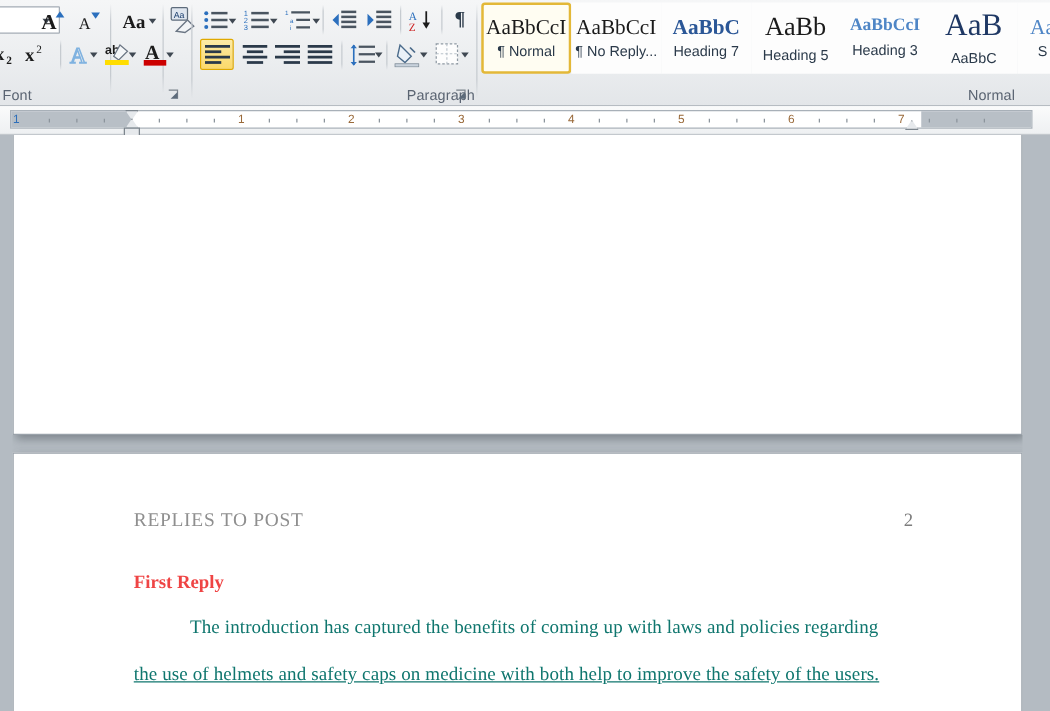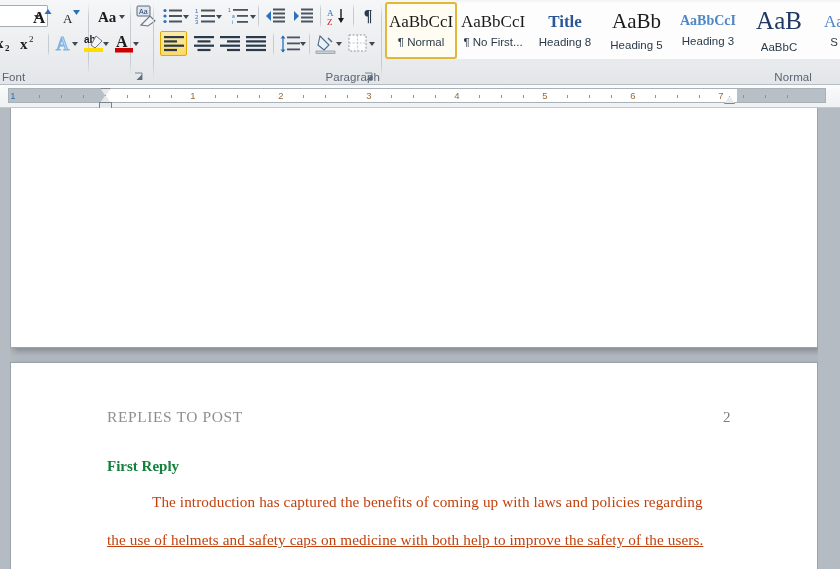--- a/index.html
+++ b/index.html
@@ -129,25 +129,25 @@
   .doc-head {
     position: absolute; font-family: "Liberation Serif", serif;
     font-size: 15.5px; color: #8f8f8f; letter-spacing: .6px;
   }
   .doc-pageno {
     position: absolute; font-family: "Liberation Serif", serif;
     font-size: 15px; color: #7d7d7d;
   }
   .doc-h {
     position: absolute; font-family: "Liberation Serif", serif;
-    font-size: 15px; font-weight: bold; color: #15803d;
+    font-size: 15px; font-weight: bold; color: #ef4444;
   }
   .doc-p {
     position: absolute; font-family: "Liberation Serif", serif;
-    font-size: 15.2px; color: #c2410c; white-space: nowrap;
+    font-size: 15.2px; color: #0f766e; white-space: nowrap;
     letter-spacing: .1px;
     text-align: center;
   }
 </style>
 </head>
 <body>
 
 <div class="ribbon">
 
   <div class="rgroup" id="grp-font" style="left:0; width:153px;">
@@ -401,25 +401,25 @@
   <div class="rgroup-sep" style="left:381px; top:3px; height:76px;"></div>
 
   <div class="rgroup" id="grp-styles" style="left:382px; width:458px;">
     <div id="styles-strip" style="position:absolute; left:3px; top:2px; height:57px;">
         <div style="position: absolute; top: 0px; left: 0px; width: 72px; height: 57px; display: flex; flex-direction: column; align-items: center; justify-content: center; background: rgb(255, 253, 242); border: 2px solid rgb(227, 184, 56); border-radius: 3px;">
           <div style="font-family: &quot;Liberation Serif&quot;, serif; font-size: 17px; font-weight: normal; color: rgb(27, 27, 27); line-height: 1.05; white-space: nowrap; overflow: hidden; max-width: 66px;">AaBbCcI</div>
           <div style="font-family: &quot;Liberation Sans&quot;, sans-serif; font-size: 11.5px; color: rgb(43, 58, 74); margin-top: 6px; white-space: nowrap; overflow: hidden; max-width: 68px;">¶ Normal</div>
         </div>
         <div style="position: absolute; top: 0px; left: 72px; width: 72px; height: 57px; display: flex; flex-direction: column; align-items: center; justify-content: center; background: rgb(253, 253, 253); border: 1px solid transparent;">
           <div style="font-family: &quot;Liberation Serif&quot;, serif; font-size: 17px; font-weight: normal; color: rgb(27, 27, 27); line-height: 1.05; white-space: nowrap; overflow: hidden; max-width: 66px;">AaBbCcI</div>
-          <div style="font-family: &quot;Liberation Sans&quot;, sans-serif; font-size: 11.5px; color: rgb(43, 58, 74); margin-top: 6px; white-space: nowrap; overflow: hidden; max-width: 68px;">¶ No First...</div>
+          <div style="font-family: &quot;Liberation Sans&quot;, sans-serif; font-size: 11.5px; color: rgb(43, 58, 74); margin-top: 6px; white-space: nowrap; overflow: hidden; max-width: 68px;">¶ No Reply...</div>
         </div>
         <div style="position: absolute; top: 0px; left: 144px; width: 72px; height: 57px; display: flex; flex-direction: column; align-items: center; justify-content: center; background: rgb(253, 253, 253); border: 1px solid transparent;">
-          <div style="font-family: &quot;Liberation Serif&quot;, serif; font-size: 17px; font-weight: bold; color: rgb(43, 87, 151); line-height: 1.05; white-space: nowrap; overflow: hidden; max-width: 66px;">Title</div>
-          <div style="font-family: &quot;Liberation Sans&quot;, sans-serif; font-size: 11.5px; color: rgb(43, 58, 74); margin-top: 6px; white-space: nowrap; overflow: hidden; max-width: 68px;">Heading 8</div>
+          <div style="font-family: &quot;Liberation Serif&quot;, serif; font-size: 17px; font-weight: bold; color: rgb(43, 87, 151); line-height: 1.05; white-space: nowrap; overflow: hidden; max-width: 66px;">AaBbC</div>
+          <div style="font-family: &quot;Liberation Sans&quot;, sans-serif; font-size: 11.5px; color: rgb(43, 58, 74); margin-top: 6px; white-space: nowrap; overflow: hidden; max-width: 68px;">Heading 7</div>
         </div>
         <div style="position: absolute; top: 0px; left: 216px; width: 71px; height: 57px; display: flex; flex-direction: column; align-items: center; justify-content: center; background: rgb(253, 253, 253); border: 1px solid transparent;">
           <div style="font-family: &quot;Liberation Serif&quot;, serif; font-size: 21px; font-weight: normal; color: rgb(27, 27, 27); line-height: 1.05; white-space: nowrap; overflow: hidden; max-width: 65px;">AaBb</div>
           <div style="font-family: &quot;Liberation Sans&quot;, sans-serif; font-size: 11.5px; color: rgb(43, 58, 74); margin-top: 6px; white-space: nowrap; overflow: hidden; max-width: 67px;">Heading 5</div>
         </div>
         <div style="position: absolute; top: 0px; left: 287px; width: 72px; height: 57px; display: flex; flex-direction: column; align-items: center; justify-content: center; background: rgb(253, 253, 253); border: 1px solid transparent;">
           <div style="font-family: &quot;Liberation Serif&quot;, serif; font-size: 14px; font-weight: bold; color: rgb(79, 134, 198); line-height: 1.05; white-space: nowrap; overflow: hidden; max-width: 66px;">AaBbCcI</div>
           <div style="font-family: &quot;Liberation Sans&quot;, sans-serif; font-size: 11.5px; color: rgb(43, 58, 74); margin-top: 6px; white-space: nowrap; overflow: hidden; max-width: 68px;">Heading 3</div>
         </div>
         <div style="position: absolute; top: 0px; left: 359px; width: 70px; height: 57px; display: flex; flex-direction: column; align-items: center; justify-content: center; background: rgb(253, 253, 253); border: 1px solid transparent;">

